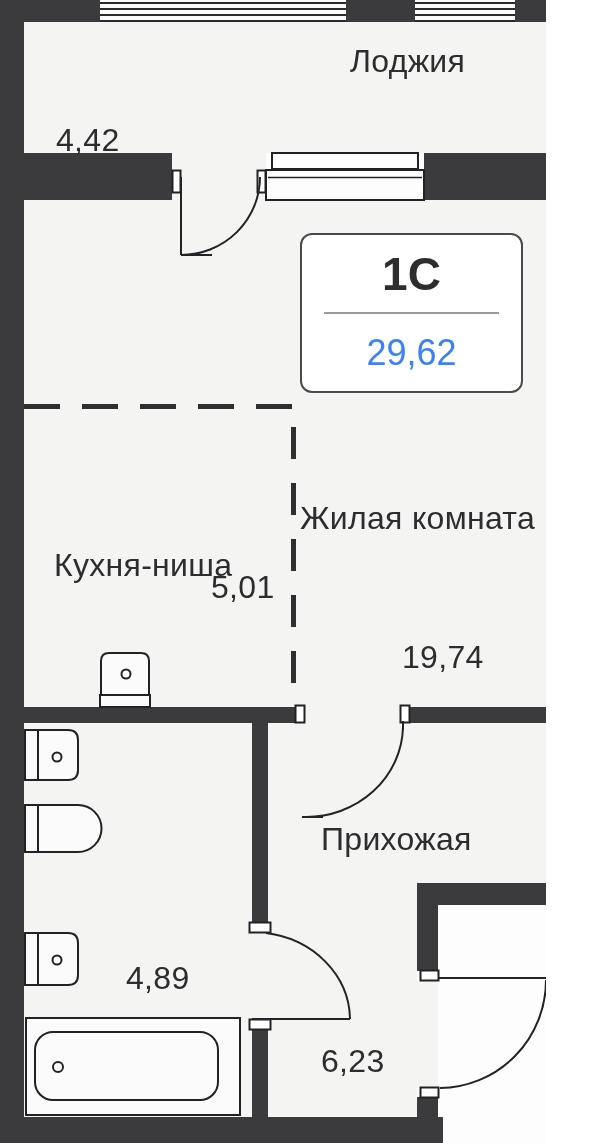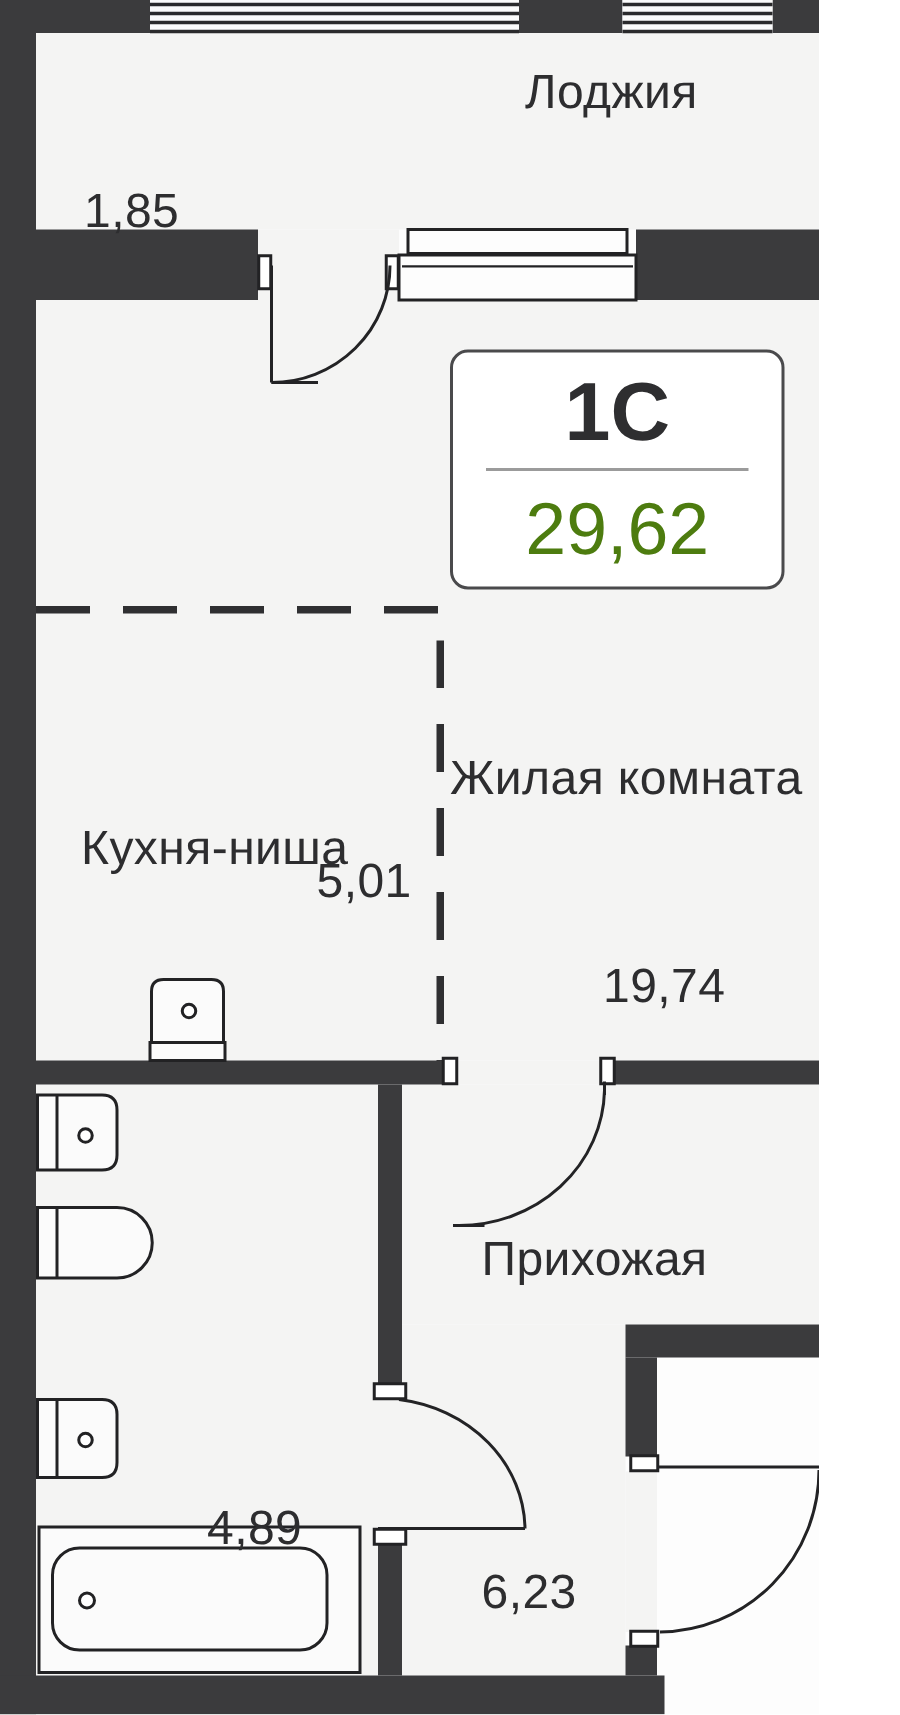--- a/index.html
+++ b/index.html
@@ -22,31 +22,31 @@
   
   .lbl{position:absolute;z-index:7;font-size:32px;color:#2d2d2f;
     letter-spacing:.3px;white-space:nowrap;line-height:1.1;}
   #lbl-loggia      {left:350px;top:44px;}
   #lbl-loggia-area {left:56px; top:123px;}
   #lbl-living      {left:300px;top:470px;margin-top:31px;}
   #lbl-kitchen     {left:54px; top:548px;}
   #lbl-kitchen-area{left:211px;top:570px;}
   #lbl-living-area {left:402px;top:640px;}
   #lbl-hallway     {left:321px;top:822px;}
-  #lbl-bath-area   {left:138px;top:961px;margin-top:40px;}
+  #lbl-bath-area   {left:126px;top:961px;}
   #lbl-hall-area   {left:321px;top:1044px;}
   
   #unit-box{
     position:absolute;z-index:8;left:300px;top:233px;width:223px;height:160px;
     background:#ffffff;border:2px solid #4a4a4c;border-radius:12px;
     display:flex;flex-direction:column;box-sizing:border-box;
   }
   #unit-box .half{flex:1;display:flex;align-items:center;justify-content:center;}
-  #unit-type{font-size:55px;font-weight:600;color:#2e2e30;}
-  #unit-area{font-size:49px;font-weight:500;color:#4d7c0f;}
+  #unit-type{font-size:46px;font-weight:600;color:#2e2e30;}
+  #unit-area{font-size:36px;font-weight:500;color:#3b82f6;}
   #unit-divider{height:2px;background:#9b9b9b;margin:0 22px;}
 </style>
 </head>
 <body>
 
 <div id="plan">
 
   <div class="floor" style="left:24px;top:22px;width:552px;height:131px;"></div>
   <div class="floor" style="left:24px;top:200px;width:552px;height:507px;"></div>
   <div class="floor" style="left:172px;top:153px;width:94px;height:47px;"></div>
@@ -150,21 +150,21 @@
       <circle cx="57" cy="960" r="4.5" fill="#ffffff"></circle>
     </g>
     <g fill="#fbfbfb" stroke="#222224" stroke-width="2">
       <rect x="26" y="1018" width="214" height="97"></rect>
       <rect x="35" y="1032" width="183" height="68" rx="18"></rect>
       <circle cx="58" cy="1067" r="5" fill="#ffffff"></circle>
     </g>
   </svg>
 
   <div class="lbl" id="lbl-loggia">Лоджия</div>
-  <div class="lbl" id="lbl-loggia-area">1,85</div>
+  <div class="lbl" id="lbl-loggia-area">4,42</div>
   <div class="lbl" id="lbl-living">Жилая комната</div>
   <div class="lbl" id="lbl-kitchen">Кухня-ниша</div>
   <div class="lbl" id="lbl-kitchen-area">5,01</div>
   <div class="lbl" id="lbl-living-area">19,74</div>
   <div class="lbl" id="lbl-hallway">Прихожая</div>
   <div class="lbl" id="lbl-bath-area">4,89</div>
   <div class="lbl" id="lbl-hall-area">6,23</div>
 
   <div id="unit-box">
     <div class="half">

